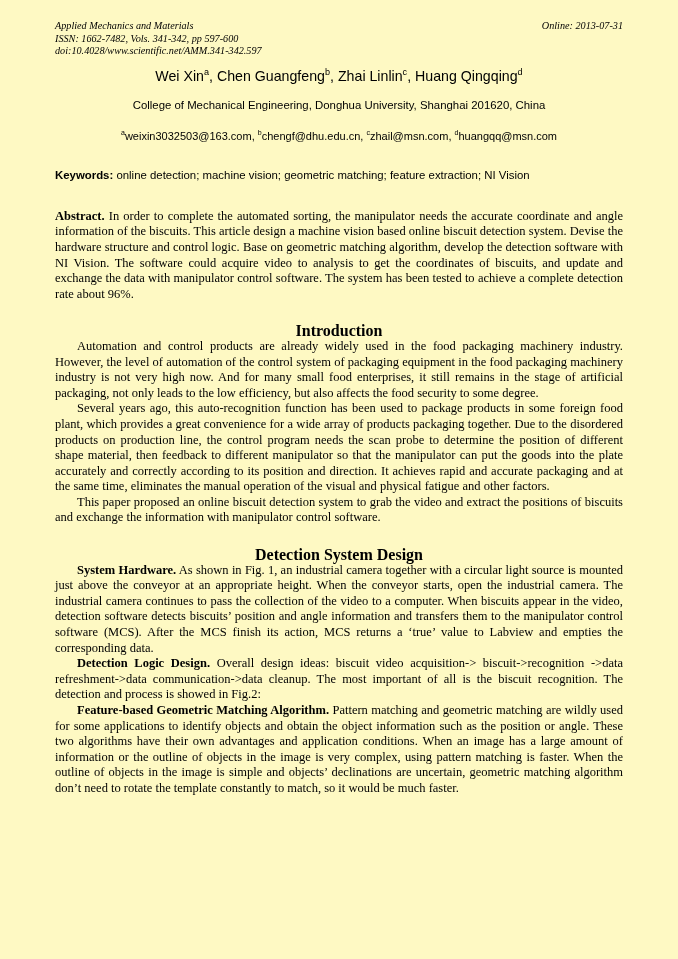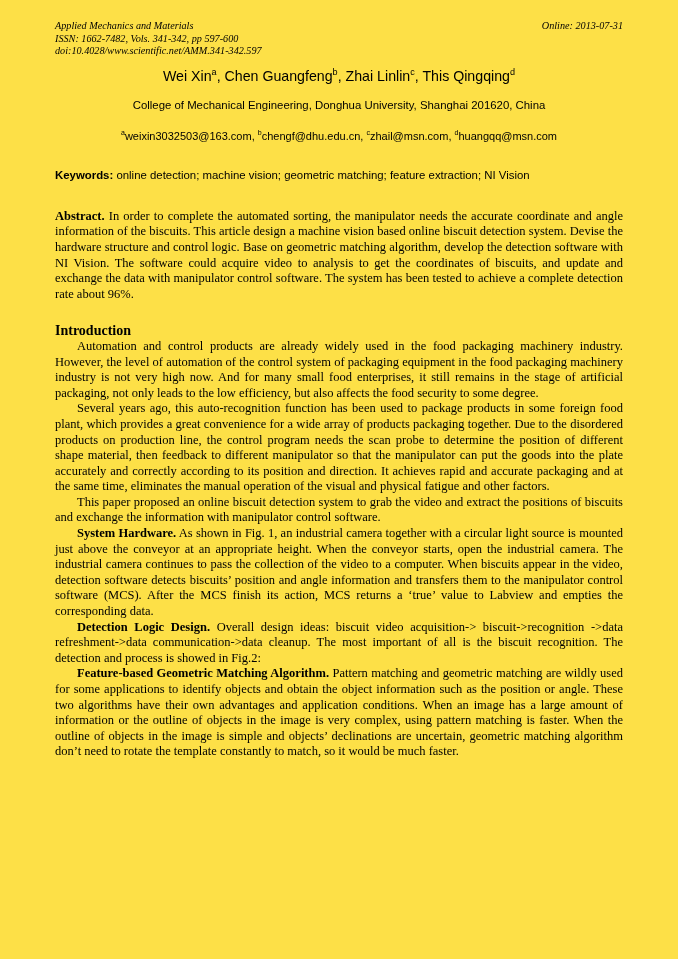--- a/index.html
+++ b/index.html
@@ -5,21 +5,21 @@
 <style>
   html, body {
     margin: 0;
     padding: 0;
     background: #ffffff;
   }
   .page {
     position: relative;
     width: 678px;
     height: 959px;
-    background: #fde047;
+    background: #fef9c3;
     overflow: hidden;
     box-sizing: border-box;
     padding: 20px 55px 0 55px;
     color: #000000;
     font-family: "Liberation Serif", "DejaVu Serif", serif;
   }
 
   
   .journal-header {
     font-family: "Liberation Serif", "DejaVu Serif", serif;
@@ -101,23 +101,23 @@
     margin: 0;
   }
   .abstract {
     margin-top: 26px;
   }
   .run-in-bold {
     font-weight: bold;
   }
   .section-head {
     font-weight: bold;
-    font-size: 14px;
+    font-size: 16px;
     line-height: 15.6px;
-    text-align: left;
+    text-align: center;
     margin: 0;
   }
   .section-head.intro {
     margin-top: 21px;
   }
   .section-head.design {
     margin-top: 21px;
   }
   .para-indent {
     text-indent: 22px;
@@ -131,39 +131,40 @@
   <div class="journal-header">
     <div class="journal-header-row1">
       <span class="jh-line">Applied Mechanics and Materials</span>
       <span class="jh-line">Online: 2013-07-31</span>
     </div>
     <div class="jh-line">ISSN: 1662-7482, Vols. 341-342, pp 597-600</div>
     <div class="jh-line">doi:10.4028/www.scientific.net/AMM.341-342.597</div>
   </div>
 
 
-  <div class="authors" id="author-list"><span>Wei Xin</span><sup>a</sup><span>, </span><span>Chen Guangfeng</span><sup>b</sup><span>, </span><span>Zhai Linlin</span><sup>c</sup><span>, </span><span>This Qingqing</span><sup>d</sup></div>
+  <div class="authors" id="author-list"><span>Wei Xin</span><sup>a</sup><span>, </span><span>Chen Guangfeng</span><sup>b</sup><span>, </span><span>Zhai Linlin</span><sup>c</sup><span>, </span><span>Huang Qingqing</span><sup>d</sup></div>
 
   <div class="affil">College of Mechanical Engineering, Donghua University, Shanghai 201620, China</div>
 
   <div class="emails" id="email-list"><sup>a</sup><span>weixin3032503@163.com</span><span>, </span><sup>b</sup><span>chengf@dhu.edu.cn</span><span>, </span><sup>c</sup><span>zhail@msn.com</span><span>, </span><sup>d</sup><span>huangqq@msn.com</span></div>
 
   <div class="keywords">
     <span class="kw-label">Keywords:</span>
     <span>online detection; machine vision; geometric matching; feature extraction; NI Vision</span>
   </div>
 
   <p class="body-text abstract">
     <span class="run-in-bold">Abstract.</span>
     <span>In order to complete the automated sorting, the manipulator needs the accurate coordinate and angle information of the biscuits. This article design a machine vision based online biscuit detection system. Devise the hardware structure and control logic. Base on geometric matching algorithm, develop the detection software with NI Vision. The software could acquire video to analysis to get the coordinates of biscuits, and update and exchange the data with manipulator control software. The system has been tested to achieve a complete detection rate about 96%.</span>
   </p>
 
   <div id="sections-container">
       <div class="section-head intro">Introduction</div>
       <p class="body-text para-indent"><span>Automation and control products are already widely used in the food packaging machinery industry. However, the level of automation of the control system of packaging equipment in the food packaging machinery industry is not very high now. And for many small food enterprises, it still remains in the stage of artificial packaging, not only leads to the low efficiency, but also affects the food security to some degree.</span></p>
       <p class="body-text para-indent"><span>Several years ago, this auto-recognition function has been used to package products in some foreign food plant, which provides a great convenience for a wide array of products packaging together. Due to the disordered products on production line, the control program needs the scan probe to determine the position of different shape material, then feedback to different manipulator so that the manipulator can put the goods into the plate accurately and correctly according to its position and direction. It achieves rapid and accurate packaging and at the same time, eliminates the manual operation of the visual and physical fatigue and other factors.</span></p>
       <p class="body-text para-indent"><span>This paper proposed an online biscuit detection system to grab the video and extract the positions of biscuits and exchange the information with manipulator control software.</span></p>
+      <div class="section-head design">Detection System Design</div>
       <p class="body-text para-indent"><span class="run-in-bold">System Hardware.</span><span> As shown in Fig. 1, an industrial camera together with a circular light source is mounted just above the conveyor at an appropriate height.   When the conveyor starts, open the industrial camera. The industrial camera continues to pass the collection of the video to a computer. When biscuits appear in the video, detection software detects biscuits’ position and angle information and transfers them to the manipulator control software (MCS). After the MCS finish its action, MCS returns a ‘true’ value to Labview and empties the corresponding data.</span></p>
       <p class="body-text para-indent"><span class="run-in-bold">Detection Logic Design.</span><span> Overall design ideas: biscuit video acquisition-&gt; biscuit-&gt;recognition -&gt;data refreshment-&gt;data communication-&gt;data cleanup. The most important of all is the biscuit recognition. The detection and process is showed in Fig.2:</span></p>
       <p class="body-text para-indent"><span class="run-in-bold">Feature-based Geometric Matching Algorithm.</span><span> Pattern matching and geometric matching are wildly used for some applications to identify objects and obtain the object information such as the position or angle. These two algorithms have their own advantages and application conditions. When an image has a large amount of information or the outline of objects in the image is very complex, using pattern matching is faster. When the outline of objects in the image is simple and objects’ declinations are uncertain, geometric matching algorithm don’t need to rotate the template constantly to match, so it would be much faster.</span></p>
     </div>
 
 </div>
 
 </body></html>

